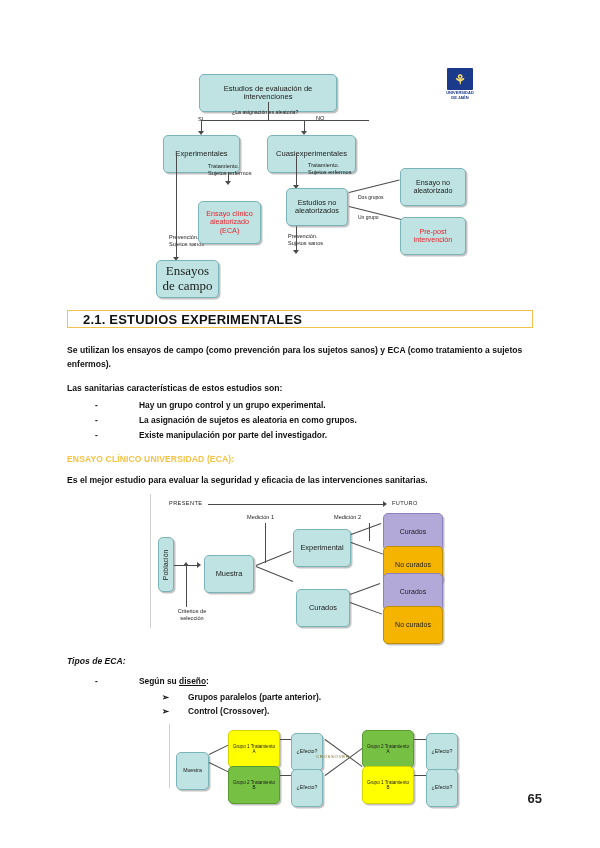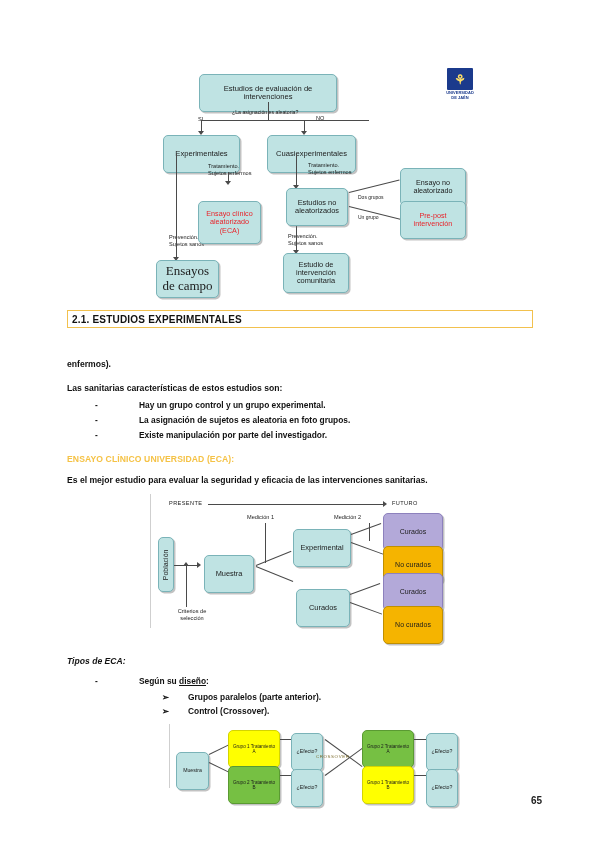--- a/index.html
+++ b/index.html
@@ -43,36 +43,36 @@
   .arr-d{border-left:3px solid transparent;border-right:3px solid transparent;border-top:4px solid #4a4a4a;}
   .arr-r{border-top:3px solid transparent;border-bottom:3px solid transparent;border-left:4px solid #4a4a4a;}
 
   
   .heading-band{
     position:absolute;
     box-sizing:border-box;
     border:1px solid #f2c14e;
     background:#ffffff;
     display:flex;align-items:center;
-    padding-left:4px;
+    padding-left:15px;
     font-weight:bold;
-    font-size:10px;
+    font-size:13px;
     letter-spacing:.2px;
   }
   .para{position:absolute;font-size:8.6px;font-weight:bold;line-height:1.5;}
   .subhead{position:absolute;font-size:8.6px;font-weight:bold;color:#f5c245;letter-spacing:.1px;}
   .bullet{position:absolute;font-size:8.4px;font-weight:bold;}
   .bullet .dash{position:absolute;left:0;}
   .bullet .txt{position:absolute;left:44px;white-space:nowrap;}
   .arrowb{position:absolute;font-size:8.4px;font-weight:bold;}
   .arrowb .gl{position:absolute;left:0;}
   .arrowb .txt{position:absolute;left:26px;white-space:nowrap;}
   .ital{font-style:italic;}
   .udl{text-decoration:underline;}
-  .pageno{position:absolute;right:58px;bottom:42px;font-size:10px;font-weight:bold;color:#222;}
+  .pageno{position:absolute;right:58px;bottom:42px;font-size:13px;font-weight:bold;color:#222;}
 
   
   .logo{position:absolute;width:26px;height:22px;background:#1b3a8c;border-radius:1px;
         display:flex;align-items:center;justify-content:center;}
   .logo .mark{color:#ffe066;font-size:13px;line-height:1;font-weight:bold;font-family:"Liberation Serif",serif;}
   .logotext{position:absolute;font-size:4px;color:#1b3a8c;font-weight:bold;text-align:center;width:40px;line-height:1.15;}
 
   
   .frame2{position:absolute;border-left:1px solid #cfcfcf;}
 </style>
@@ -122,44 +122,44 @@
 Sujetos enfermos</div>
     <div class="lbl" style="left:288px;top:233px;font-size:5.6px;white-space:pre-line;">Prevención.
 Sujetos sanos</div>
 
     <div class="ln vln" style="left:296px;top:154px;height:32px;"></div>
     <div class="arr-d" style="left:293px;top:185px;"></div>
     <div class="ln vln" style="left:296px;top:219px;height:32px;"></div>
     <div class="arr-d" style="left:293px;top:250px;"></div>
 
     <div class="node" style="left:286px;top:188px;width:62px;height:32px;font-size:7.4px;">Estudios no aleatorizados</div>
-    <div class="node" style="left:283px;top:253px;width:66px;height:40px;font-size:7.4px;">Estudio de intervención comunitaria</div>
 
     <div class="ln" style="left:349px;top:192px;width:52px;height:1px;transform:rotate(-14deg);transform-origin:left center;"></div>
     <div class="ln" style="left:349px;top:206px;width:58px;height:1px;transform:rotate(14deg);transform-origin:left center;"></div>
     <div class="lbl" style="left:358px;top:194px;font-size:5px;">Dos grupos</div>
     <div class="lbl" style="left:358px;top:214px;font-size:5px;">Un grupo</div>
 
     <div class="node" style="left:400px;top:168px;width:66px;height:27px;font-size:7.2px;">Ensayo no aleatorizado</div>
-    <div class="node red" style="left:400px;top:201px;width:66px;height:27px;font-size:7.2px;">Pre-post intervención</div>
+    <div class="node red" style="left:400px;top:217px;width:66px;height:27px;font-size:7.2px;">Pre-post intervención</div>
   </div>
 
   <div class="heading-band" style="left:67px;top:310px;width:466px;height:18px;">2.1. ESTUDIOS EXPERIMENTALES</div>
 
+  <div class="para" style="left:67px;top:344px;width:470px;">Se utilizan los ensayos de campo (como prevención para los sujetos sanos) y ECA (como tratamiento a sujetos</div>
   <div class="para" style="left:67px;top:358px;">enfermos).</div>
 
   <div class="para" style="left:67px;top:382px;">Las sanitarias características de estos estudios son:</div>
 
   <div class="bullet" style="left:95px;top:400px;width:440px;">
     <span class="dash">-</span>
     <span class="txt">Hay un grupo control y un grupo experimental.</span>
   </div>
   <div class="bullet" style="left:95px;top:415px;width:440px;">
     <span class="dash">-</span>
-    <span class="txt">La asignación de sujetos es aleatoria en foto grupos.</span>
+    <span class="txt">La asignación de sujetos es aleatoria en como grupos.</span>
   </div>
   <div class="bullet" style="left:95px;top:430px;width:440px;">
     <span class="dash">-</span>
     <span class="txt">Existe manipulación por parte del investigador.</span>
   </div>
 
   <div class="subhead" style="left:67px;top:454px;">ENSAYO CLÍNICO UNIVERSIDAD (ECA):</div>
 
   <div class="para" style="left:67px;top:474px;">Es el mejor estudio para evaluar la seguridad y eficacia de las intervenciones sanitarias.</div>
 

